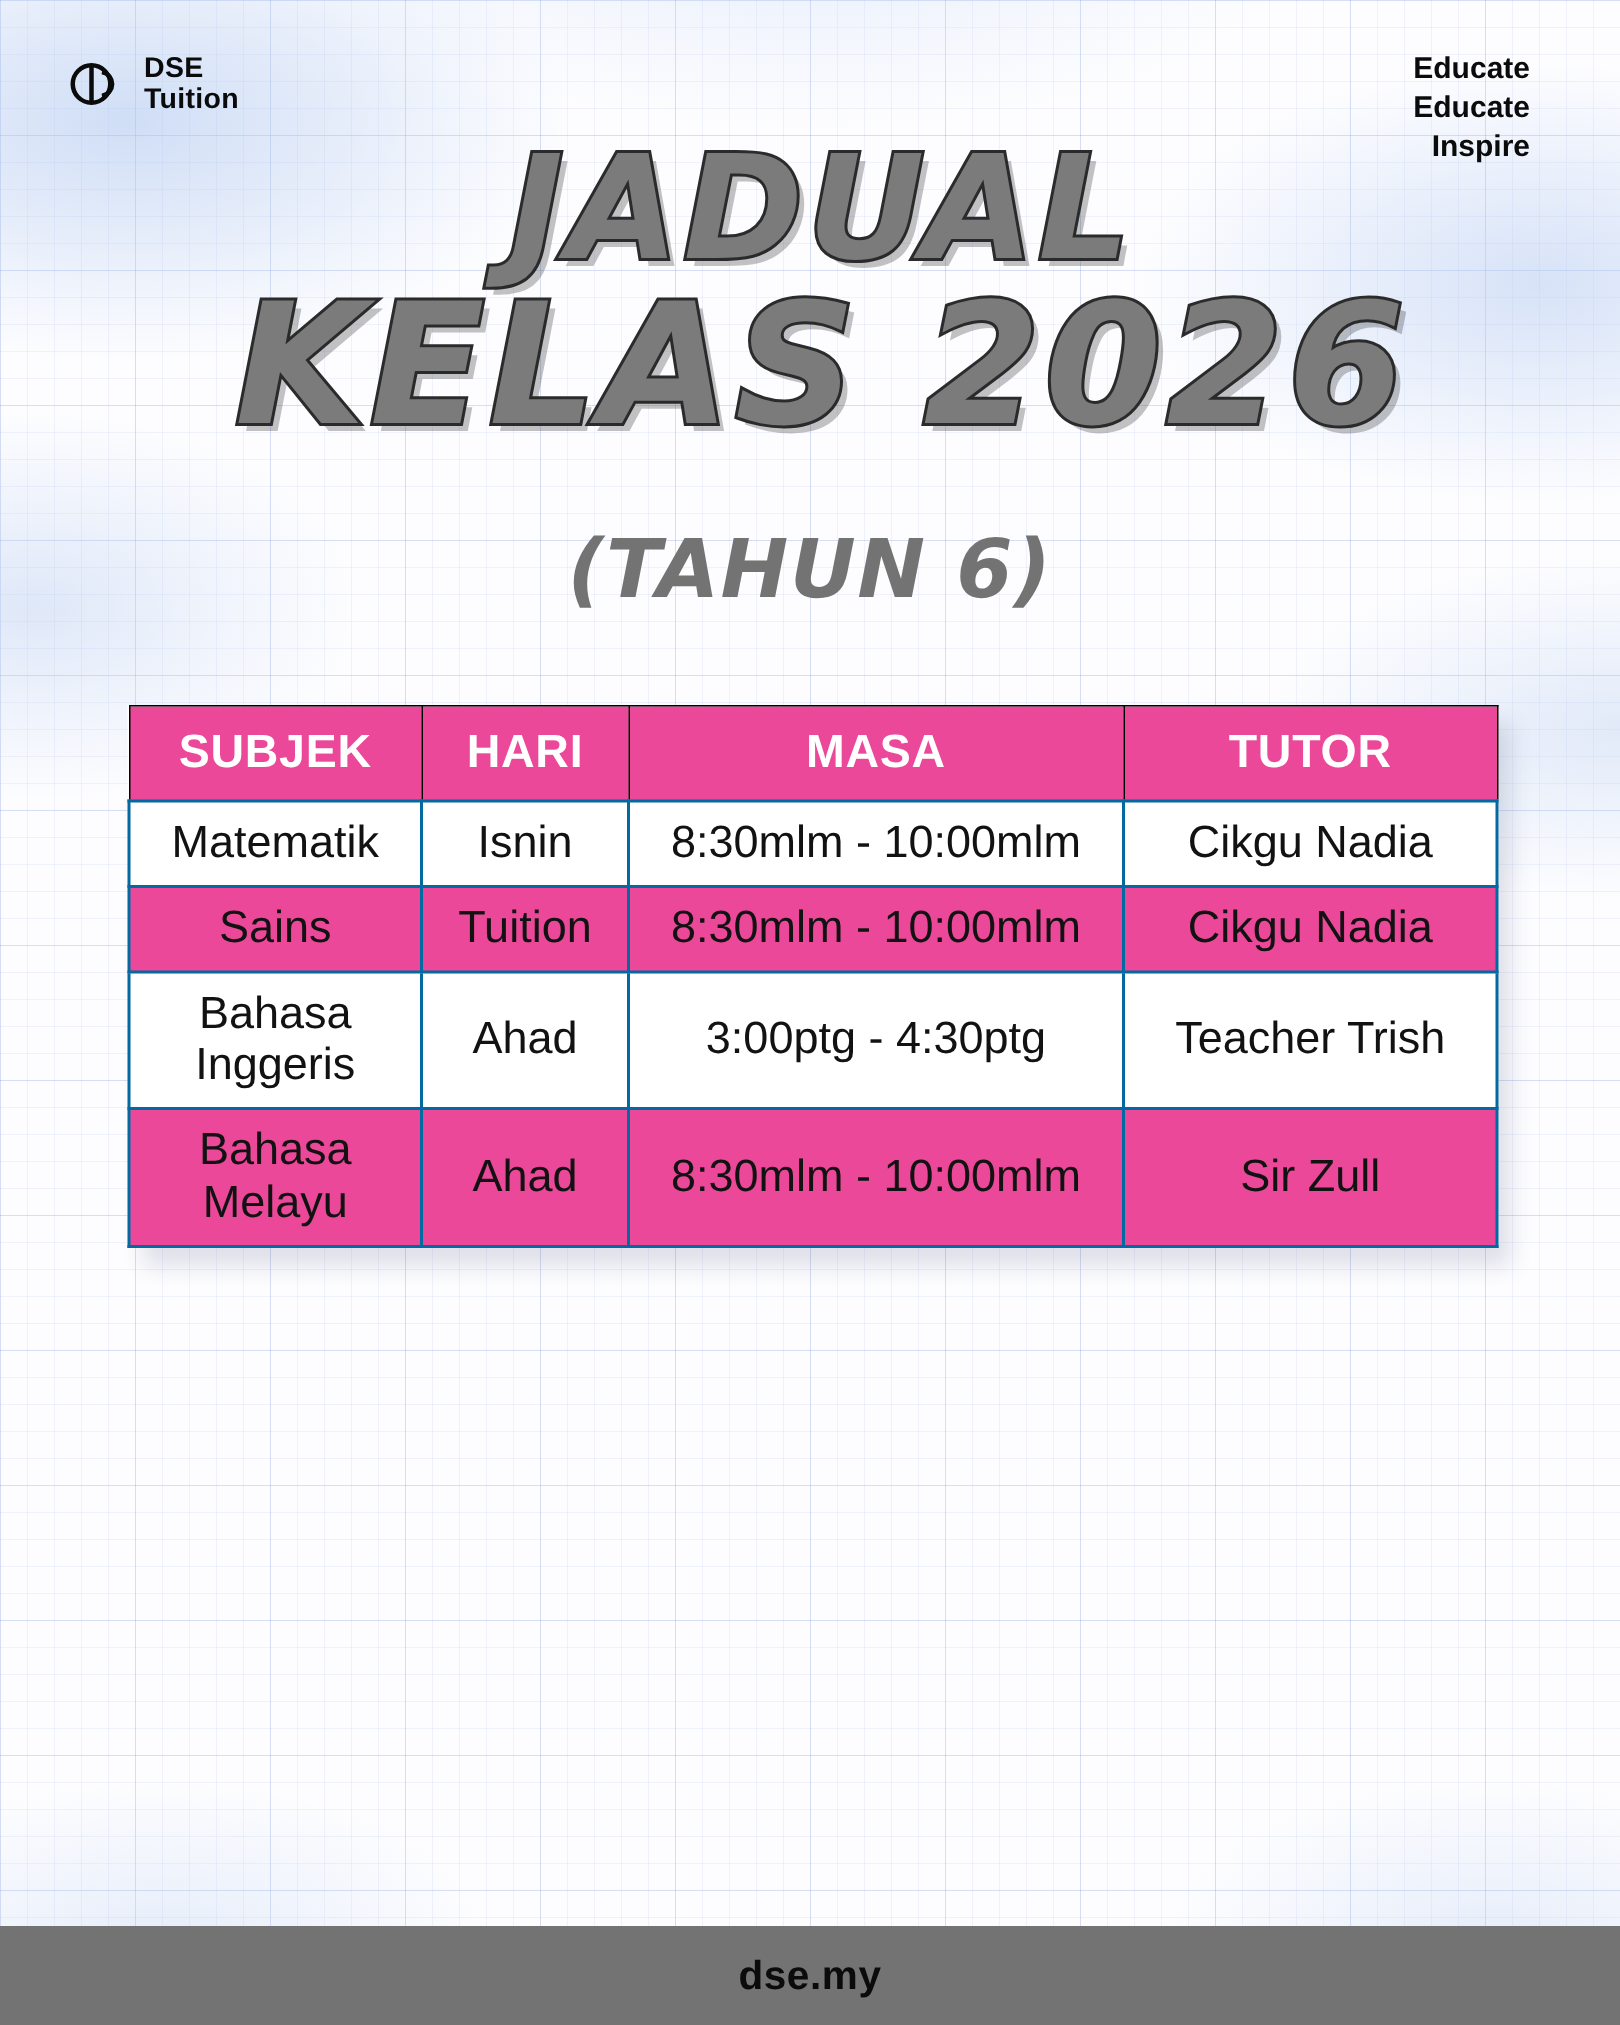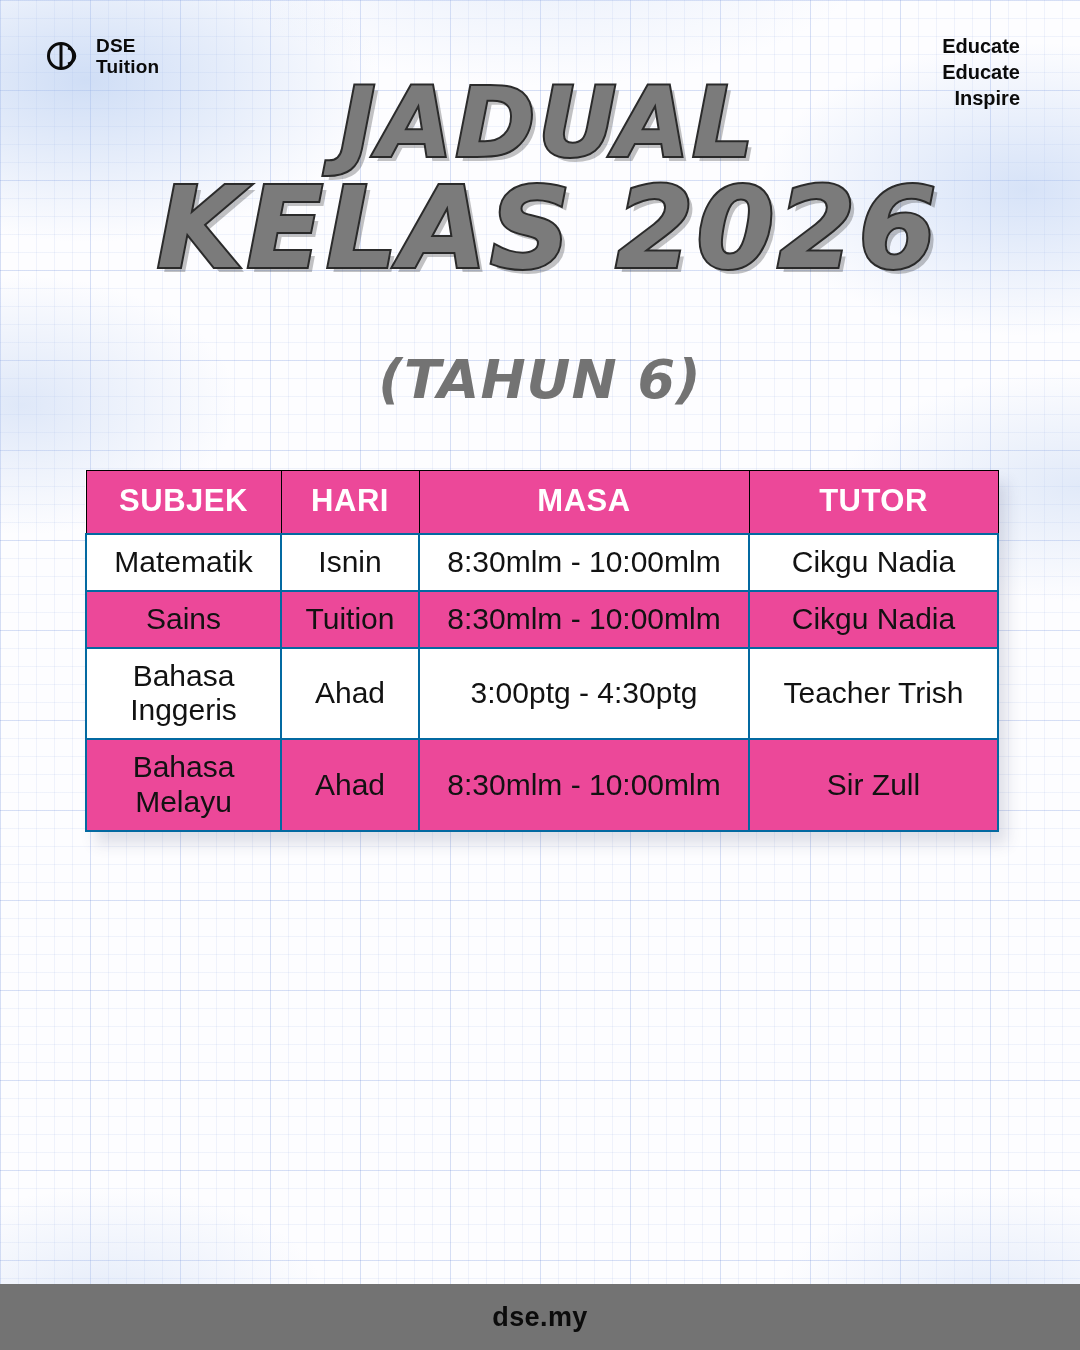--- a/index.html
+++ b/index.html
@@ -79,21 +79,21 @@
     text-align: right;
     font-size: 20px;
     font-weight: bold;
     line-height: 1.30;
     color: #0b0b0b;
   }
 
   
   .title-wrap {
     position: absolute;
-    top: 78px;
+    top: 94px;
     left: 0;
     width: 100%;
     text-align: center;
     padding-left: 16px;
   }
   .title-line {
     font-family: "DejaVu Sans", sans-serif;
     font-weight: bold;
     font-style: italic;
     letter-spacing: 3px;

